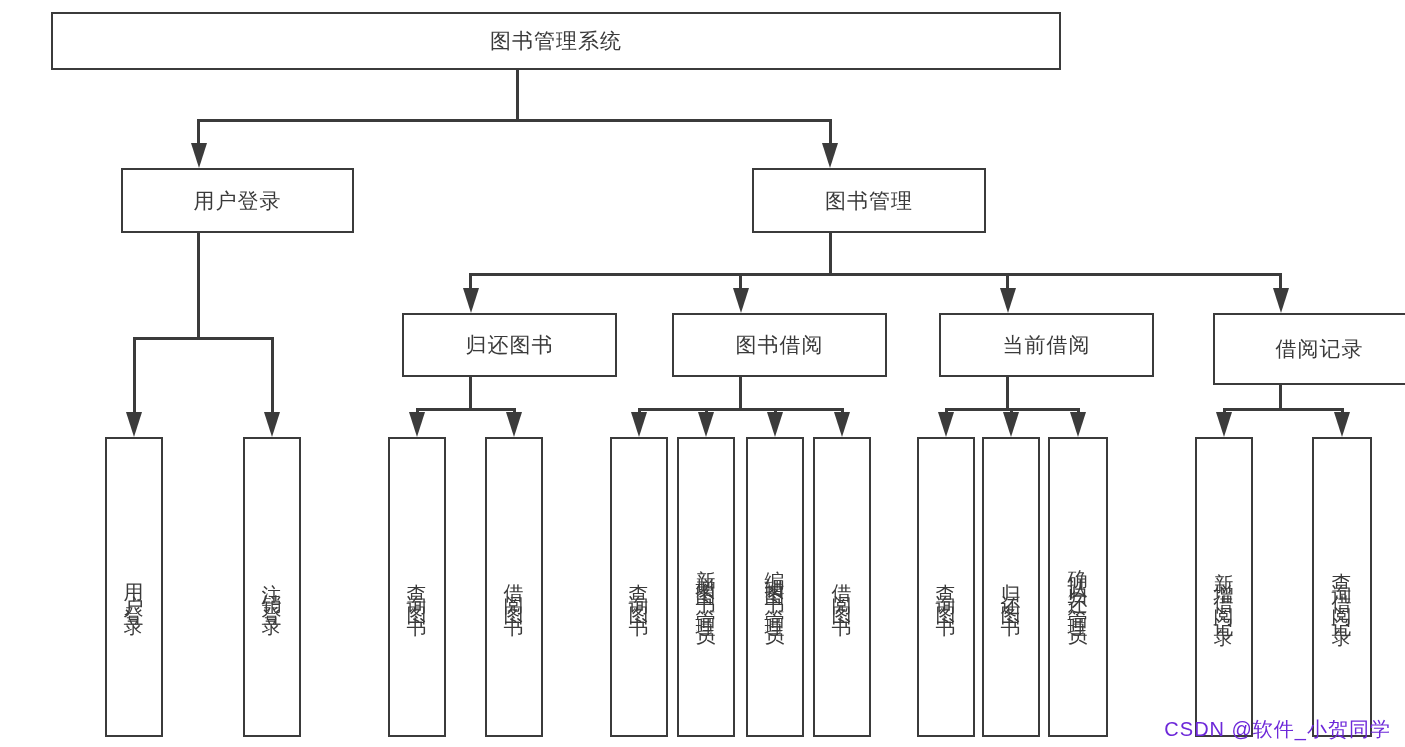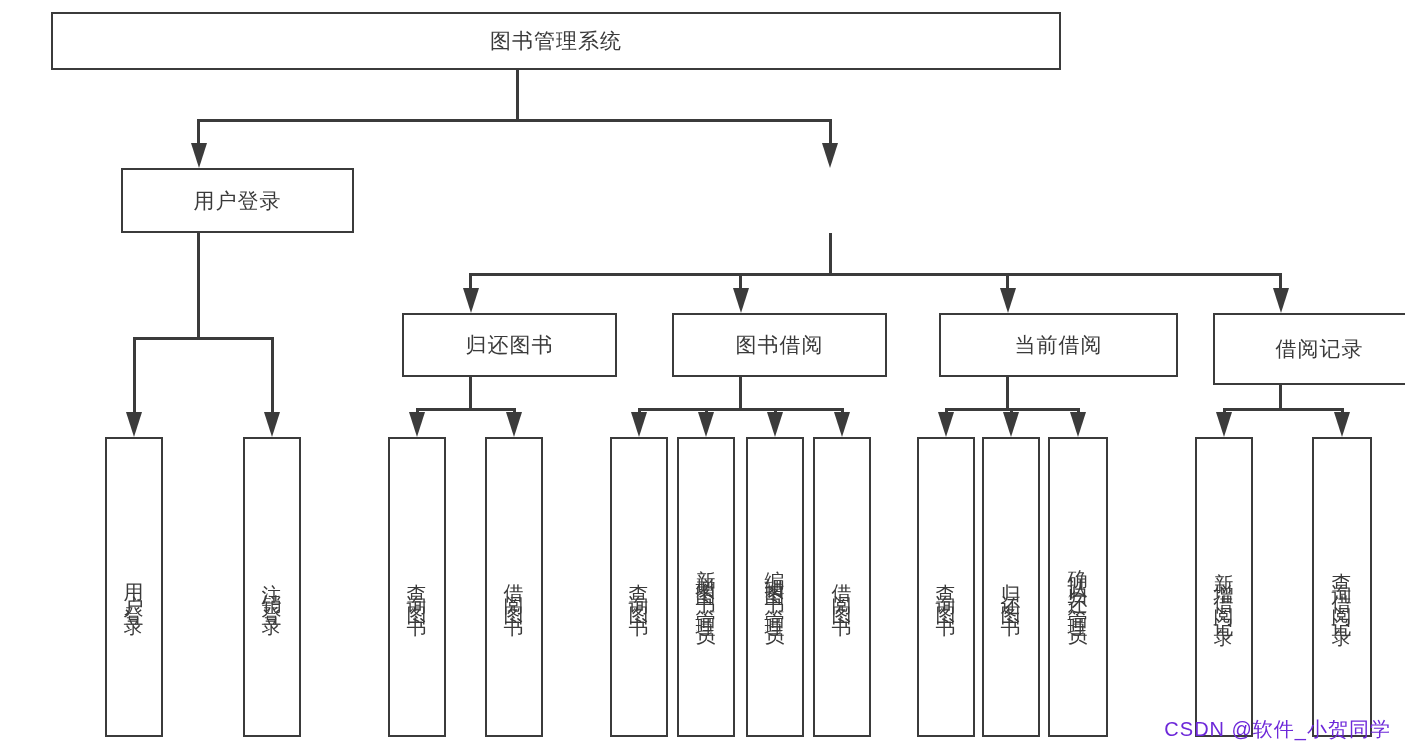--- a/index.html
+++ b/index.html
@@ -63,27 +63,30 @@
 <body>
 
 <div id="canvas">
   <div class="watermark">CSDN @软件_小贺同学</div>
 <div class="node h" style="left: 12px; top: 12px; width: 1010px; height: 58px;">
       <span>图书管理系统</span>
     </div>
     <div class="node h" style="left: 82px; top: 168px; width: 233px; height: 65px;">
       <span>用户登录</span>
     </div>
+    <div class="node h" style="left: 713px; top: 168px; width: 234px; height: 65px;">
+      <span>图书管理</span>
+    </div>
     <div class="node h" style="left: 363px; top: 313px; width: 215px; height: 64px;">
       <span>归还图书</span>
     </div>
     <div class="node h" style="left: 633px; top: 313px; width: 215px; height: 64px;">
       <span>图书借阅</span>
     </div>
-    <div class="node h" style="left: 900px; top: 313px; width: 239px; height: 64px;">
+    <div class="node h" style="left: 900px; top: 313px; width: 215px; height: 64px;">
       <span>当前借阅</span>
     </div>
     <div class="node h" style="left: 1174px; top: 313px; width: 213px; height: 72px;">
       <span>借阅记录</span>
     </div>
     <div class="node v" style="left: 105px; top: 437px; width: 58px; height: 300px;">
       <span>用户登录</span>
     </div>
     <div class="node v" style="left: 243px; top: 437px; width: 58px; height: 300px;">
       <span>注销登录</span>

